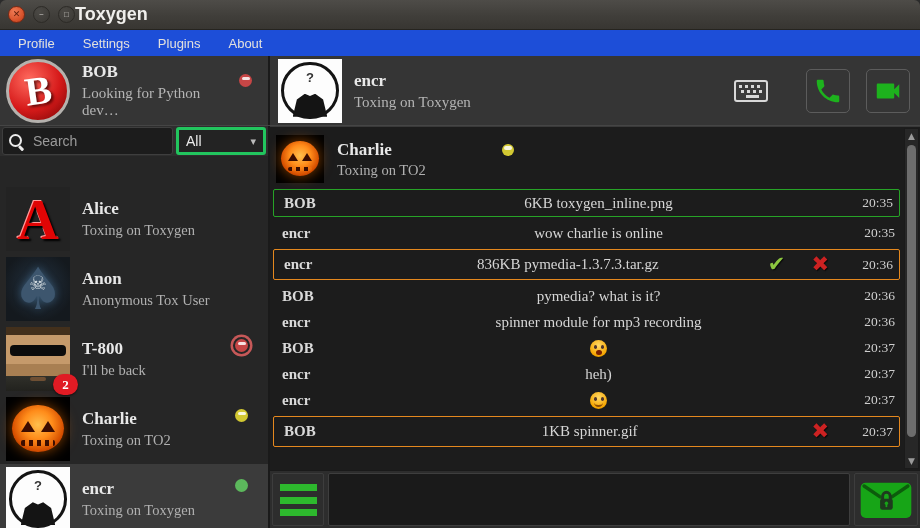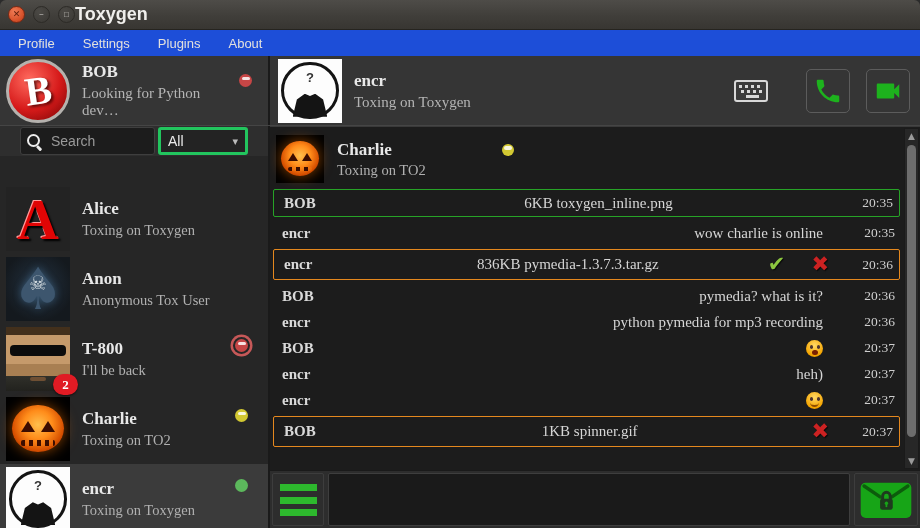--- a/index.html
+++ b/index.html
@@ -93,21 +93,21 @@
   .kb-icon::before{content:"";position:absolute;left:3px;right:3px;top:3px;height:9px;
     background-image:repeating-linear-gradient(90deg,#d8d8d8 0 3px,transparent 3px 6px),repeating-linear-gradient(90deg,#d8d8d8 0 3px,transparent 3px 6px);
     background-size:100% 3px,100% 3px;background-position:0 0,2px 5px;background-repeat:no-repeat,no-repeat;}
   .kb-icon::after{content:"";position:absolute;left:10px;bottom:2px;width:13px;height:3px;background:#d8d8d8;}
   .call-btn{width:44px;height:44px;border:1px solid #5c5c5c;border-radius:5px;background:transparent;
     display:flex;align-items:center;justify-content:center;margin-left:16px;cursor:pointer;}
 
   
   .main{flex:1;display:flex;min-height:0;}
   .sidebar{width:270px;flex:0 0 270px;display:flex;flex-direction:column;background:#262626;border-right:2px solid #1a1a1a;}
-  .search-row{height:30px;flex:0 0 30px;display:flex;align-items:stretch;background:#2e2e2e;padding:1px 20px;}
+  .search-row{height:30px;flex:0 0 30px;display:flex;align-items:stretch;background:#2e2e2e;padding:1px 2px;}
   .search-box{flex:1;display:flex;align-items:center;background:#1c1c1c;border:1px solid #3e3e3e;border-radius:3px;margin-right:3px;padding-left:5px;}
   .search-icon{width:17px;height:17px;position:relative;margin-right:6px;flex:0 0 auto;}
   .search-icon::before{content:"";position:absolute;left:1px;top:1px;width:9px;height:9px;border:2.5px solid #ececec;border-radius:50%;}
   .search-icon::after{content:"";position:absolute;left:12px;top:12px;width:6px;height:3px;background:#ececec;border-radius:1px;transform:rotate(45deg);transform-origin:0 0;}
   .search-box input{background:transparent;border:none;outline:none;color:#ddd;font-size:14px;width:100%;
     font-family:"Liberation Sans","DejaVu Sans",sans-serif;}
   .search-box input::placeholder{color:#9a9a9a;}
   .filter-select{width:90px;flex:0 0 90px;background:#232323;border:3px solid #22c55e;border-radius:3px;
     display:flex;align-items:center;padding:0 7px;color:#eaeaea;font-size:14px;cursor:pointer;}
   .filter-arrow{margin-left:auto;color:#bbb;font-size:11px;}
@@ -130,21 +130,21 @@
   .peer-name-row{display:flex;align-items:center;}
   .peer-name{font-family:"Liberation Serif","DejaVu Serif",serif;font-weight:bold;font-size:17px;color:#e8e8e8;}
   .peer-name-row .status-dot{margin-left:110px;width:12px;height:12px;}
   .peer-status{font-family:"Liberation Serif","DejaVu Serif",serif;font-size:14.5px;color:#b0b0b0;margin-top:2px;}
 
   .msg-row{display:flex;align-items:center;height:26px;padding:0 6px 0 10px;
     font-family:"Liberation Serif","DejaVu Serif",serif;font-size:15px;color:#d6d6d6;}
   .msg-row[data-border="green"]{border:1px solid #27a327;border-radius:2px;height:28px;margin:3px 1px;}
   .msg-row[data-border="orange"]{border:1px solid #e5881e;border-radius:2px;height:31px;margin:3px 1px;}
   .msg-sender{width:92px;flex:0 0 92px;font-weight:bold;color:#d9d9d9;}
-  .msg-body{flex:1;min-width:0;text-align:right;white-space:nowrap;overflow:hidden;}
+  .msg-body{flex:1;min-width:0;text-align:center;white-space:nowrap;overflow:hidden;}
   .msg-row[data-kind="file"] .msg-body{text-align:center;}
   .msg-time{width:48px;flex:0 0 48px;text-align:right;font-size:13.5px;color:#cfcfcf;}
   .ft-actions{display:flex;align-items:center;gap:26px;margin:0 16px 0 8px;}
   .ft-btn{background:transparent;border:none;padding:0;font-size:21px;line-height:1;cursor:pointer;
     font-family:"DejaVu Sans",sans-serif;text-shadow:1px 1px 1px rgba(0,0,0,.7);}
   .ft-accept{color:#8cc63f;}
   .ft-cancel{color:#cc2222;}
 
   .emoji{display:inline-block;width:17px;height:17px;border-radius:50%;position:relative;vertical-align:middle;
     background:radial-gradient(circle at 50% 32%,#ffd866,#f5a500 70%,#d78400 100%);}
@@ -385,21 +385,21 @@
                 <span class="ft-actions">
                   
                   
                 </span>
                 <span class="msg-time">20:36</span>
               </div>
 
               <div class="msg-row" data-kind="text">
                 <span class="msg-sender">encr</span>
                 <span class="msg-body">
-                  <span class="msg-text">python pymedia for mp3 recording</span>
+                  <span class="msg-text">spinner module for mp3 recording</span>
                 </span>
                 <span class="ft-actions">
                   
                   
                 </span>
                 <span class="msg-time">20:36</span>
               </div>
 
               <div class="msg-row" data-kind="emoji">
                 <span class="msg-sender">BOB</span>

